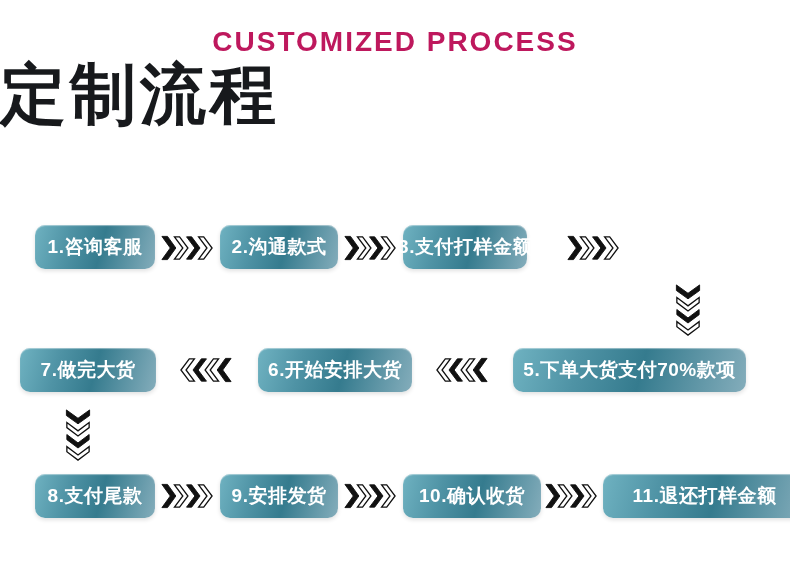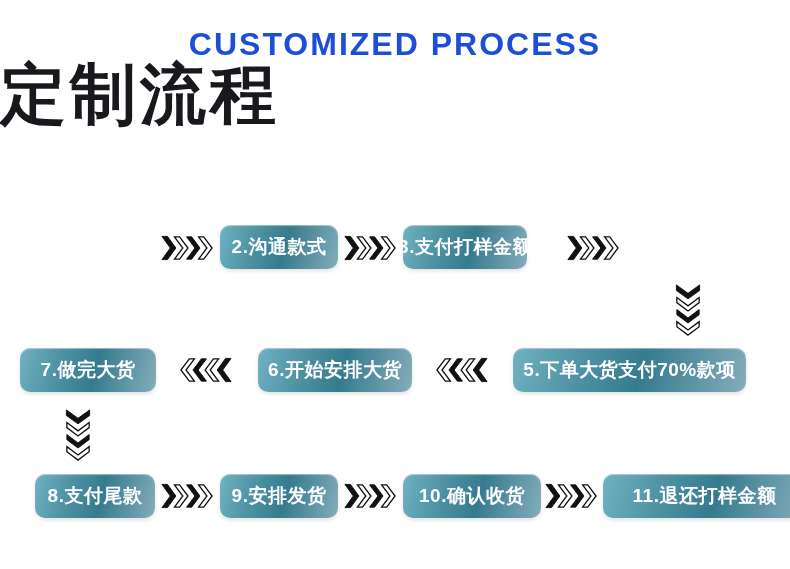--- a/index.html
+++ b/index.html
@@ -6,22 +6,22 @@
   .canvas{
     position:relative;
     width:790px;height:569px;
     background:#ffffff;
     overflow:hidden;
     font-family:"Liberation Sans","DejaVu Sans",sans-serif;
   }
   .subtitle{
     position:absolute;left:0;top:26px;width:790px;
     text-align:center;
-    font-size:32px;font-weight:600;letter-spacing:2px;
-    color:#1d4ed8;
+    font-size:28px;font-weight:600;letter-spacing:2px;
+    color:#be185d;
   }
   .title{
     position:absolute;left:0;top:60px;width:790px;
     text-align:left;
     font-size:66px;font-weight:900;letter-spacing:4px;
     color:#17191c;line-height:1.05;
   }
   .box{
     position:absolute;height:44px;
     border-radius:10px;
@@ -51,20 +51,21 @@
       <path d="M40.5,1 L46,1 L55,13 L46,25 L40.5,25 L49.5,13 Z" fill="#ffffff" stroke="#111111" stroke-width="1.4"></path>
     </g>
   </defs>
 </svg>
 
 <div class="canvas">
 
   <div class="subtitle">CUSTOMIZED PROCESS</div>
   <div class="title">定制流程</div>
 
+  <div class="box" style="left:35px;top:225px;width:120px">1.咨询客服</div>
   <svg class="arrow" style="left:161px;top:235px" viewBox="0 0 56 26">
       <use href="#chevrons"></use>
     </svg>
   <div class="box" style="left:220px;top:225px;width:118px">2.沟通款式</div>
   <svg class="arrow" style="left:344px;top:235px" viewBox="0 0 56 26">
       <use href="#chevrons"></use>
     </svg>
   <div class="box" style="left:403px;top:225px;width:124px">3.支付打样金额</div>
   <svg class="arrow" style="left:567px;top:235px" viewBox="0 0 56 26">
       <use href="#chevrons"></use>

